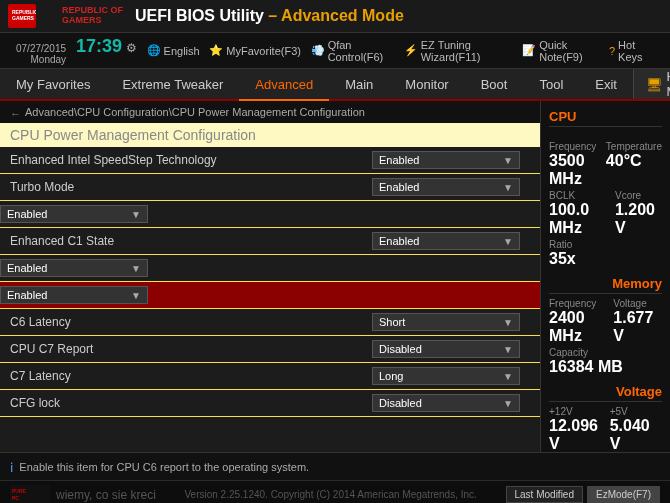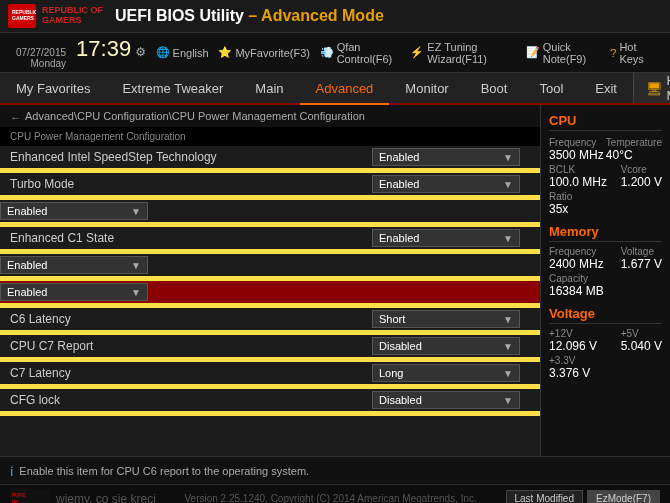--- a/index.html
+++ b/index.html
@@ -18,20 +18,21 @@
       background: #1a1a1a;
       display: flex;
       align-items: center;
       padding: 4px 8px;
       border-bottom: 1px solid #333;
     }
     .logo-area {
       display: flex;
       align-items: center;
       margin-right: 12px;
+      gap: 20px;
     }
     .logo-text {
       color: #cc2222;
       font-size: 9px;
       font-weight: bold;
       line-height: 1.1;
     }
     .rog-icon {
       width: 28px;
       height: 24px;
@@ -51,23 +52,23 @@
       background: #111;
       display: flex;
       align-items: center;
       padding: 3px 16px;
       font-size: 11px;
       color: #aaa;
       gap: 10px;
       border-bottom: 1px solid #333;
     }
     .top-bar .time {
-      font-size: 22px;
-      font-weight: normal;
-      color: #fef9c3;
+      font-size: 18px;
+      font-weight: bold;
+      color: #14b8a6;
     }
     .top-bar .date {
       font-size: 10px;
       color: #aaa;
       margin-right: 6px;
     }
     .top-bar .gear-icon {
       color: #aaa;
       font-size: 12px;
     }
@@ -149,33 +150,33 @@
       align-items: center;
       gap: 4px;
     }
     .breadcrumb .arrow {
       color: #888;
     }
 
     
     .section-title {
       padding: 4px 10px;
-      font-size: 10px;
+      font-size: 14px;
       color: #888;
-      background: #000000;
+      background: #fef9c3;
     }
 
     
     .settings-table {
       width: 100%;
     }
     .settings-row {
       display: flex;
       align-items: center;
-      border-bottom: 5px solid #fde047;
+      border-bottom: 1px solid #fde047;
       min-height: 27px;
     }
     .settings-row.highlight {
       background: #8b0000;
     }
     .setting-label {
       flex: 1;
       padding: 4px 10px;
       color: #ccc;
       font-size: 12px;
@@ -208,49 +209,50 @@
       width: 130px;
       background: #111;
       border-left: 1px solid #333;
       padding: 8px;
       overflow: hidden;
     }
     .hw-section-title {
       color: #ff6600;
       font-size: 13px;
       font-weight: bold;
-      margin-bottom: 6px;
+      margin-bottom: 14px;
       padding-bottom: 2px;
       border-bottom: 1px solid #333;
     }
     .hw-subsection {
       margin-bottom: 8px;
     }
     .hw-label {
       color: #888;
       font-size: 10px;
     }
     .hw-value {
       color: #fff;
-      font-size: 12px;
-      font-weight: normal;
+      font-size: 16px;
+      font-weight: bold;
     }
     .hw-row {
       display: flex;
       justify-content: space-between;
       margin-bottom: 2px;
     }
     .hw-section-sub {
       color: #ff6600;
       font-size: 13px;
       font-weight: bold;
       margin-top: 6px;
       margin-bottom: 4px;
       padding-bottom: 2px;
       border-bottom: 1px solid #333;
+      text-align: right;
     }
 
     
     .status-bar {
       background: #111;
       border-top: 1px solid #333;
       display: flex;
       align-items: center;
       padding: 4px 10px;
       font-size: 11px;
@@ -360,25 +362,25 @@
   </div>
 </div>
 
 <div class="nav-menu">
   <div class="nav-item">
     <span>My Favorites</span>
   </div>
   <div class="nav-item">
     <span>Extreme Tweaker</span>
   </div>
+  <div class="nav-item active">
+    <span>Advanced</span>
+  </div>
   <div class="nav-item">
     <span>Main</span>
-  </div>
-  <div class="nav-item active">
-    <span>Advanced</span>
   </div>
   <div class="nav-item">
     <span>Monitor</span>
   </div>
   <div class="nav-item">
     <span>Boot</span>
   </div>
   <div class="nav-item">
     <span>Tool</span>
   </div>

